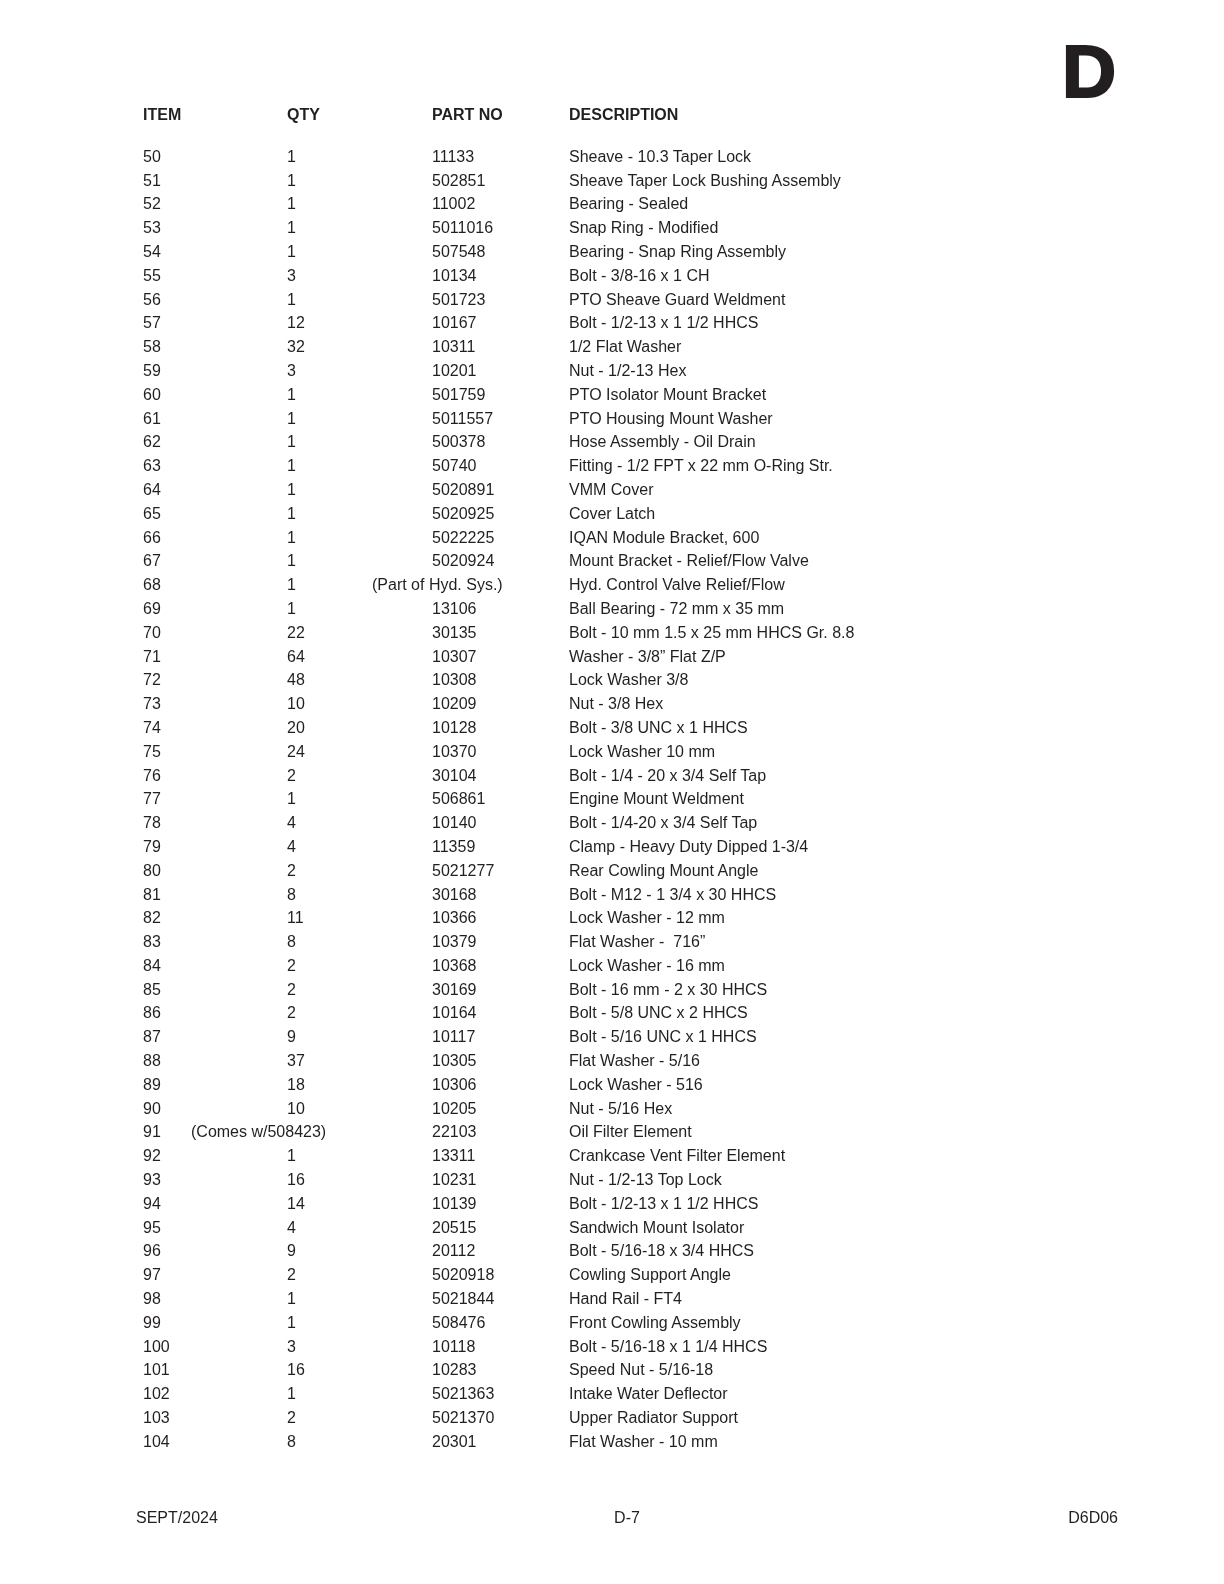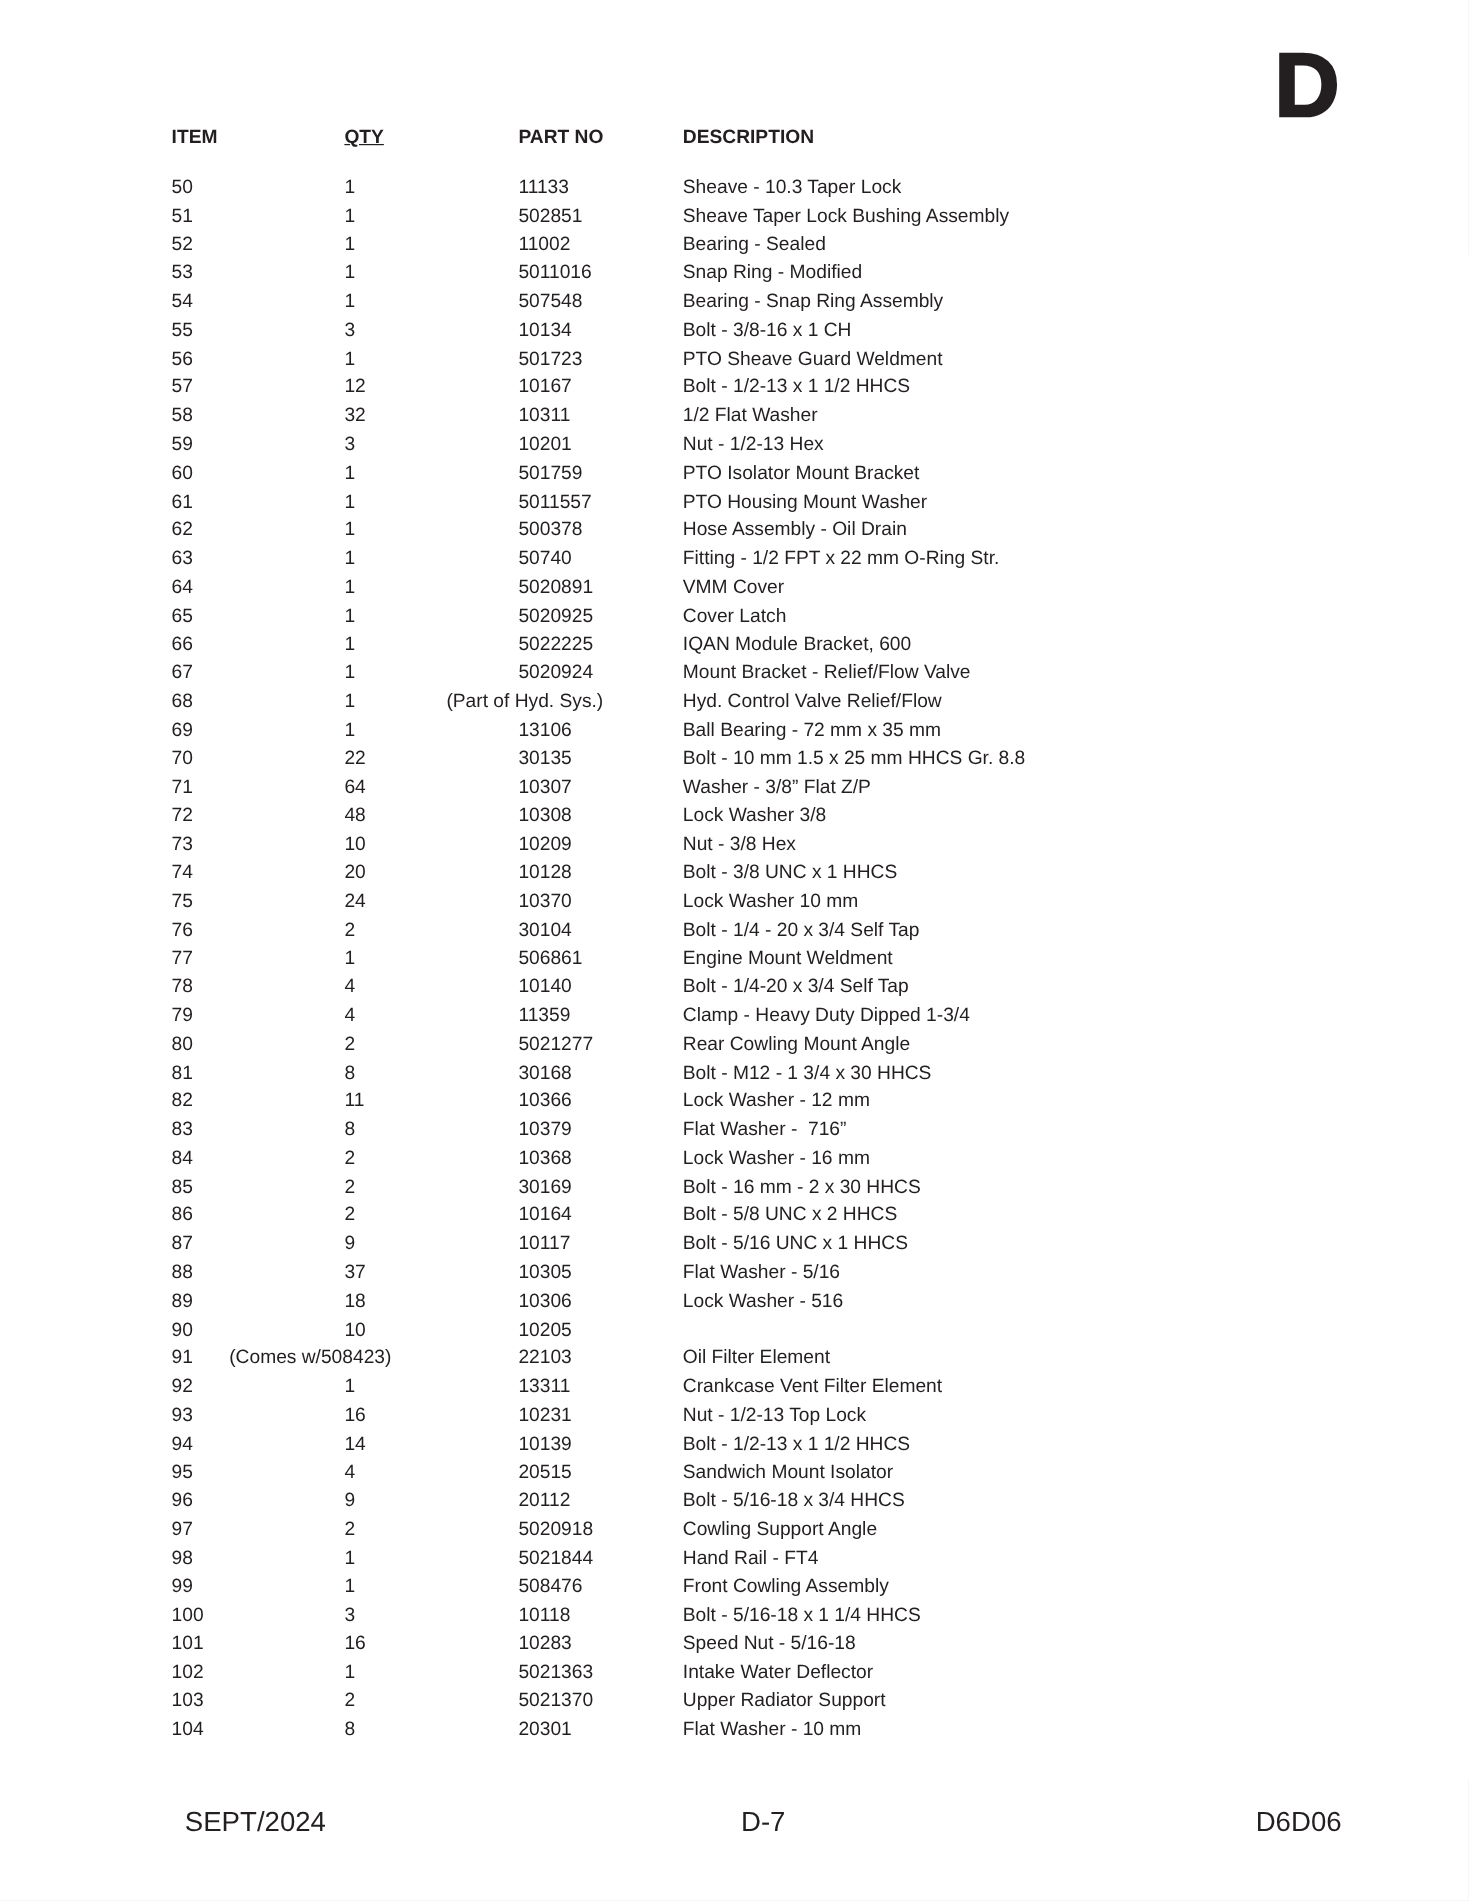--- a/index.html
+++ b/index.html
@@ -32,34 +32,34 @@
     display: flex;
     height: 23.8px;
     line-height: 23.8px;
     font-size: 16px;
     white-space: pre;
   }
   .row.header { font-weight: 700; }
   .hdr-gap { height: 18px; }
   .c { flex: 0 0 auto; overflow: visible; }
   .c.item { width: 144px; }
-  .c.qty  { width: 145px; text-decoration: underline; }
+  .c.qty  { width: 145px; }
   .c.part { width: 137px; }
   .c.desc { flex: 1 1 auto; min-width: 0; }
   .txt { display: inline-block; white-space: pre; }
   
   .note-qty  { margin-left: -96px; }
   .note-part { margin-left: -60px; }
   .footer {
     position: absolute;
-    left: 154px;
+    left: 136px;
     right: 106px;
     top: 1506px;
     height: 24px;
-    font-size: 23px;
+    font-size: 16px;
     line-height: 24px;
   }
   .footer .f-left  { position: absolute; left: 0; }
   .footer .f-center{ position: absolute; left: 50%; transform: translateX(-50%); }
   .footer .f-right { position: absolute; right: 0; }
 </style>
 </head>
 <body>
 
 <div class="page">
@@ -108,21 +108,21 @@
         <div class="row"><span class="c item"><span class="txt">80</span></span><span class="c qty"><span class="txt">2</span></span><span class="c part"><span class="txt">5021277</span></span><span class="c desc"><span class="txt">Rear Cowling Mount Angle</span></span></div>
         <div class="row"><span class="c item"><span class="txt">81</span></span><span class="c qty"><span class="txt">8</span></span><span class="c part"><span class="txt">30168</span></span><span class="c desc"><span class="txt">Bolt - M12 - 1 3/4 x 30 HHCS</span></span></div>
         <div class="row"><span class="c item"><span class="txt">82</span></span><span class="c qty"><span class="txt">11</span></span><span class="c part"><span class="txt">10366</span></span><span class="c desc"><span class="txt">Lock Washer - 12 mm</span></span></div>
         <div class="row"><span class="c item"><span class="txt">83</span></span><span class="c qty"><span class="txt">8</span></span><span class="c part"><span class="txt">10379</span></span><span class="c desc"><span class="txt">Flat Washer -  716”</span></span></div>
         <div class="row"><span class="c item"><span class="txt">84</span></span><span class="c qty"><span class="txt">2</span></span><span class="c part"><span class="txt">10368</span></span><span class="c desc"><span class="txt">Lock Washer - 16 mm</span></span></div>
         <div class="row"><span class="c item"><span class="txt">85</span></span><span class="c qty"><span class="txt">2</span></span><span class="c part"><span class="txt">30169</span></span><span class="c desc"><span class="txt">Bolt - 16 mm - 2 x 30 HHCS</span></span></div>
         <div class="row"><span class="c item"><span class="txt">86</span></span><span class="c qty"><span class="txt">2</span></span><span class="c part"><span class="txt">10164</span></span><span class="c desc"><span class="txt">Bolt - 5/8 UNC x 2 HHCS</span></span></div>
         <div class="row"><span class="c item"><span class="txt">87</span></span><span class="c qty"><span class="txt">9</span></span><span class="c part"><span class="txt">10117</span></span><span class="c desc"><span class="txt">Bolt - 5/16 UNC x 1 HHCS</span></span></div>
         <div class="row"><span class="c item"><span class="txt">88</span></span><span class="c qty"><span class="txt">37</span></span><span class="c part"><span class="txt">10305</span></span><span class="c desc"><span class="txt">Flat Washer - 5/16</span></span></div>
         <div class="row"><span class="c item"><span class="txt">89</span></span><span class="c qty"><span class="txt">18</span></span><span class="c part"><span class="txt">10306</span></span><span class="c desc"><span class="txt">Lock Washer - 516</span></span></div>
-        <div class="row"><span class="c item"><span class="txt">90</span></span><span class="c qty"><span class="txt">10</span></span><span class="c part"><span class="txt">10205</span></span></div>
+        <div class="row"><span class="c item"><span class="txt">90</span></span><span class="c qty"><span class="txt">10</span></span><span class="c part"><span class="txt">10205</span></span><span class="c desc"><span class="txt">Nut - 5/16 Hex</span></span></div>
         <div class="row"><span class="c item"><span class="txt">91</span></span><span class="c qty"><span class="txt note-qty">(Comes w/508423)</span></span><span class="c part"><span class="txt">22103</span></span><span class="c desc"><span class="txt">Oil Filter Element</span></span></div>
         <div class="row"><span class="c item"><span class="txt">92</span></span><span class="c qty"><span class="txt">1</span></span><span class="c part"><span class="txt">13311</span></span><span class="c desc"><span class="txt">Crankcase Vent Filter Element</span></span></div>
         <div class="row"><span class="c item"><span class="txt">93</span></span><span class="c qty"><span class="txt">16</span></span><span class="c part"><span class="txt">10231</span></span><span class="c desc"><span class="txt">Nut - 1/2-13 Top Lock</span></span></div>
         <div class="row"><span class="c item"><span class="txt">94</span></span><span class="c qty"><span class="txt">14</span></span><span class="c part"><span class="txt">10139</span></span><span class="c desc"><span class="txt">Bolt - 1/2-13 x 1 1/2 HHCS</span></span></div>
         <div class="row"><span class="c item"><span class="txt">95</span></span><span class="c qty"><span class="txt">4</span></span><span class="c part"><span class="txt">20515</span></span><span class="c desc"><span class="txt">Sandwich Mount Isolator</span></span></div>
         <div class="row"><span class="c item"><span class="txt">96</span></span><span class="c qty"><span class="txt">9</span></span><span class="c part"><span class="txt">20112</span></span><span class="c desc"><span class="txt">Bolt - 5/16-18 x 3/4 HHCS</span></span></div>
         <div class="row"><span class="c item"><span class="txt">97</span></span><span class="c qty"><span class="txt">2</span></span><span class="c part"><span class="txt">5020918</span></span><span class="c desc"><span class="txt">Cowling Support Angle</span></span></div>
         <div class="row"><span class="c item"><span class="txt">98</span></span><span class="c qty"><span class="txt">1</span></span><span class="c part"><span class="txt">5021844</span></span><span class="c desc"><span class="txt">Hand Rail - FT4</span></span></div>
         <div class="row"><span class="c item"><span class="txt">99</span></span><span class="c qty"><span class="txt">1</span></span><span class="c part"><span class="txt">508476</span></span><span class="c desc"><span class="txt">Front Cowling Assembly</span></span></div>
         <div class="row"><span class="c item"><span class="txt">100</span></span><span class="c qty"><span class="txt">3</span></span><span class="c part"><span class="txt">10118</span></span><span class="c desc"><span class="txt">Bolt - 5/16-18 x 1 1/4 HHCS</span></span></div>

